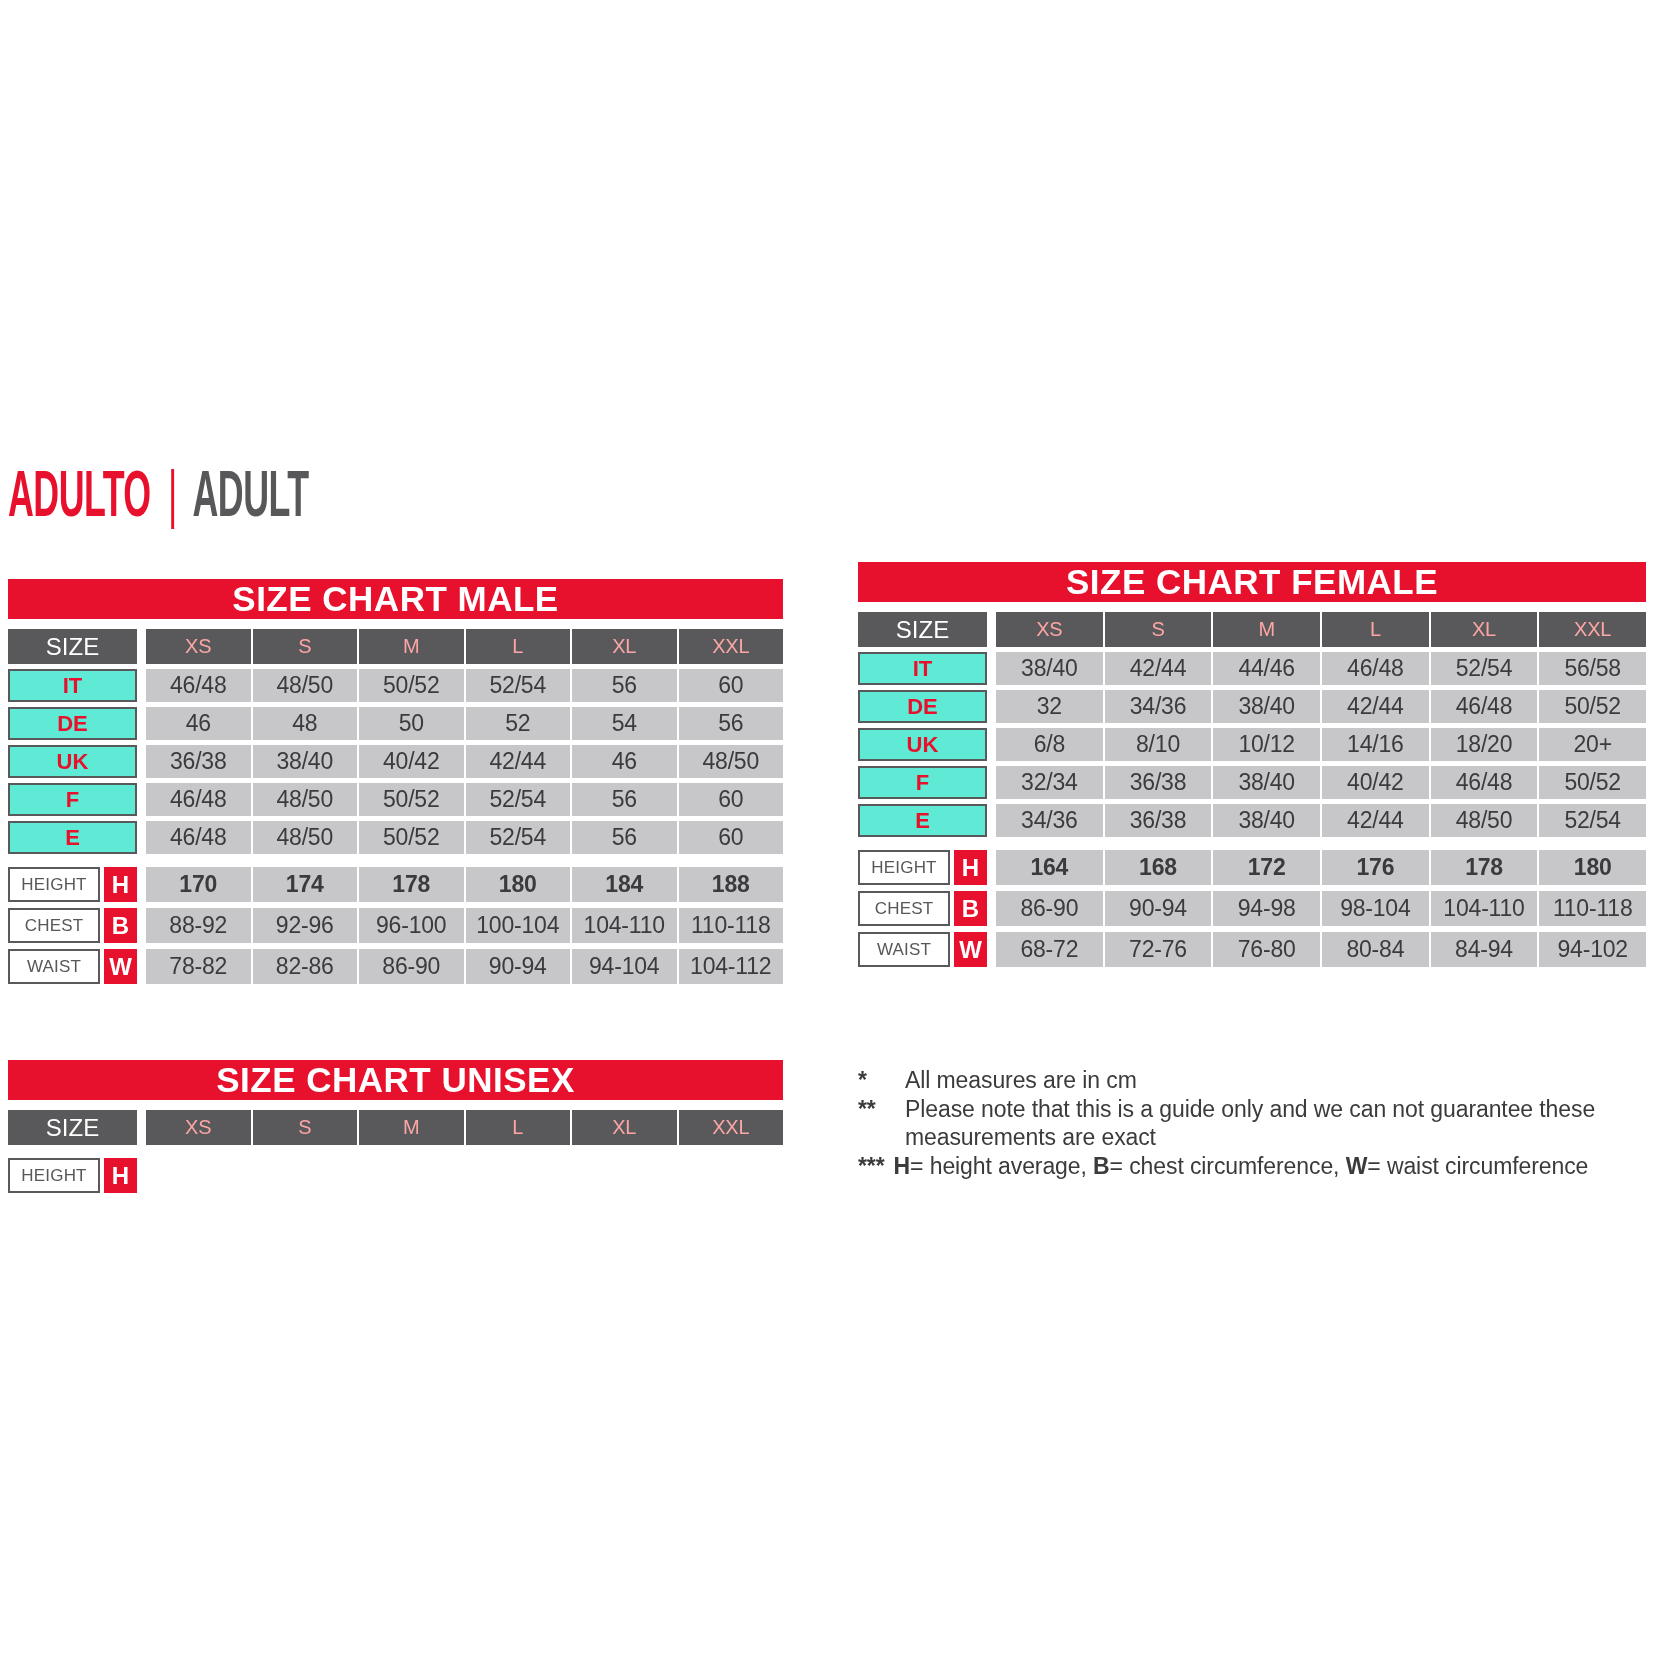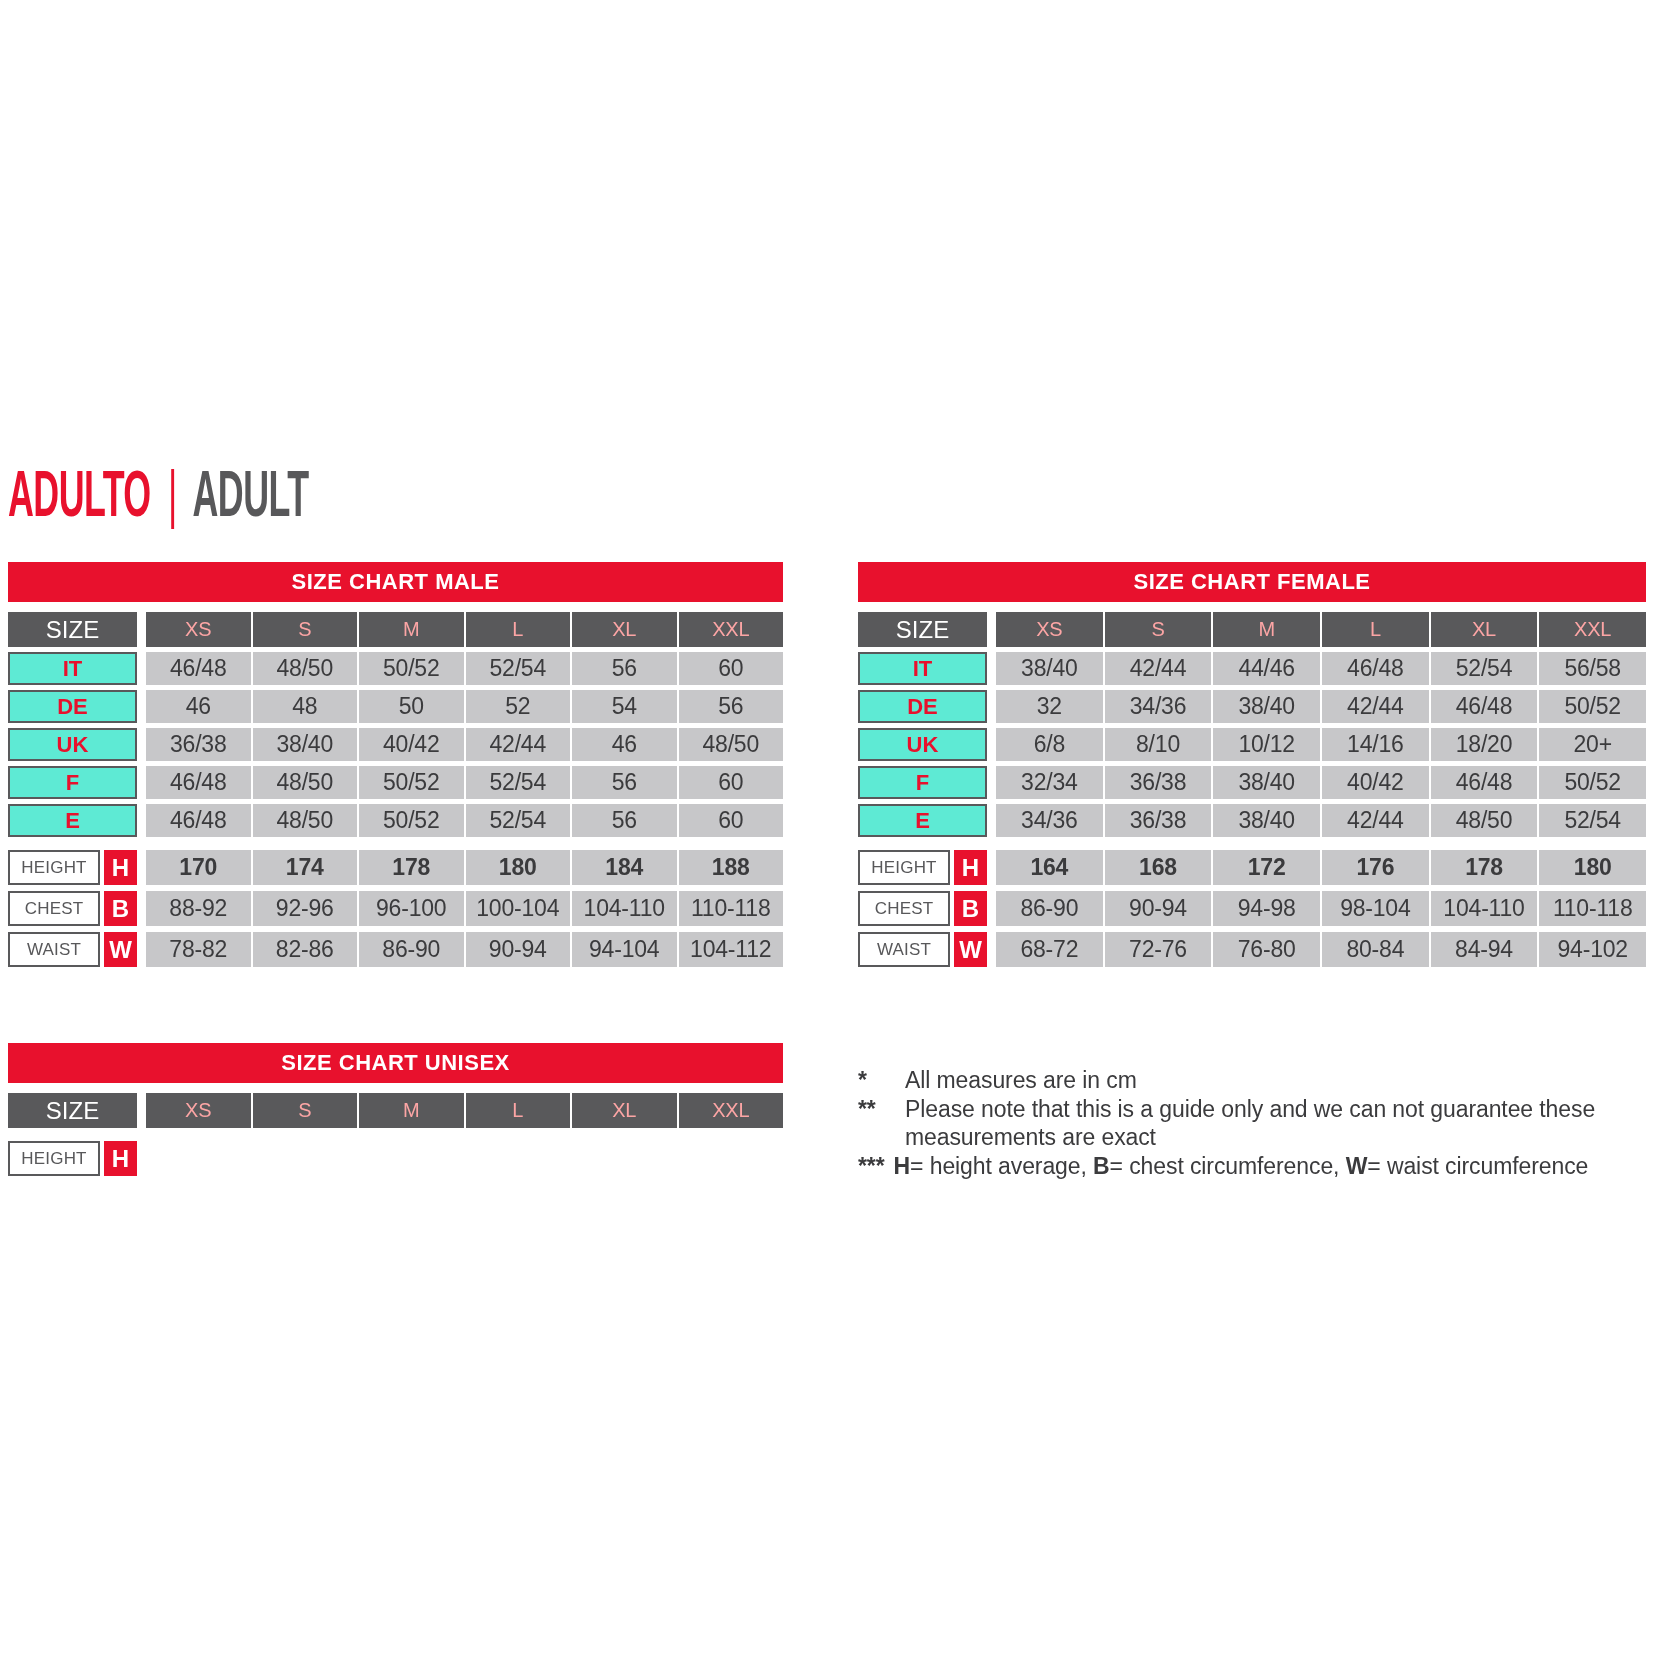--- a/index.html
+++ b/index.html
@@ -21,27 +21,27 @@
     transform:scaleX(0.56);transform-origin:left top;
     letter-spacing:-1px;
   }
   .title .primary{color:var(--red);}
   .title .sep{color:var(--red);font-weight:normal;padding:0 14px;}
   .title .secondary{color:#58585a;}
 
   
   .tbl{position:absolute;}
   #tbl-male{left:8px;top:562px;width:775px;}
-  #tbl-female{left:858px;top:562px;width:788px;}
+  #tbl-female{left:858px;top:545px;width:788px;}
   #tbl-unisex{left:8px;top:1043px;width:775px;}
 
   .bar{
     height:40px;background:var(--red);color:#fff;
     display:flex;align-items:center;justify-content:center;
-    font-weight:bold;font-size:22px;letter-spacing:0.5px;
+    font-weight:bold;font-size:35px;letter-spacing:0.5px;margin-top:17px;
   }
   .hrow{display:flex;margin-top:10px;height:35px;}
   .row{display:flex;margin-top:5px;height:33px;}
   .mrow{display:flex;margin-top:6px;height:35px;}
   .mrow.first{margin-top:13px;}
 
   .labelcol{width:129px;margin-right:9px;flex:none;display:flex;}
   .size-h{
     background:var(--dkgray);color:#fff;font-size:24px;width:100%;
     display:flex;align-items:center;justify-content:center;

